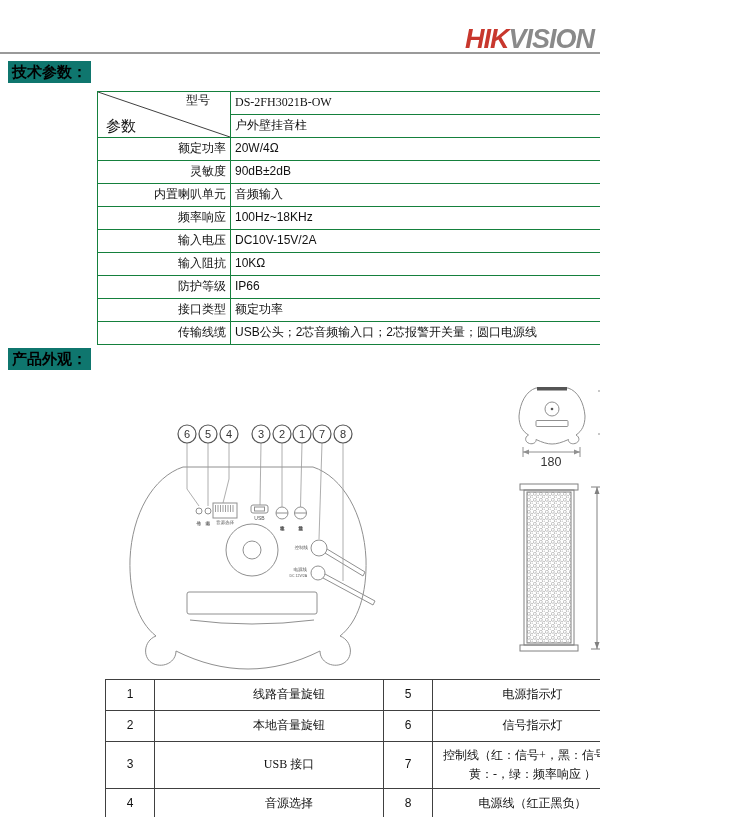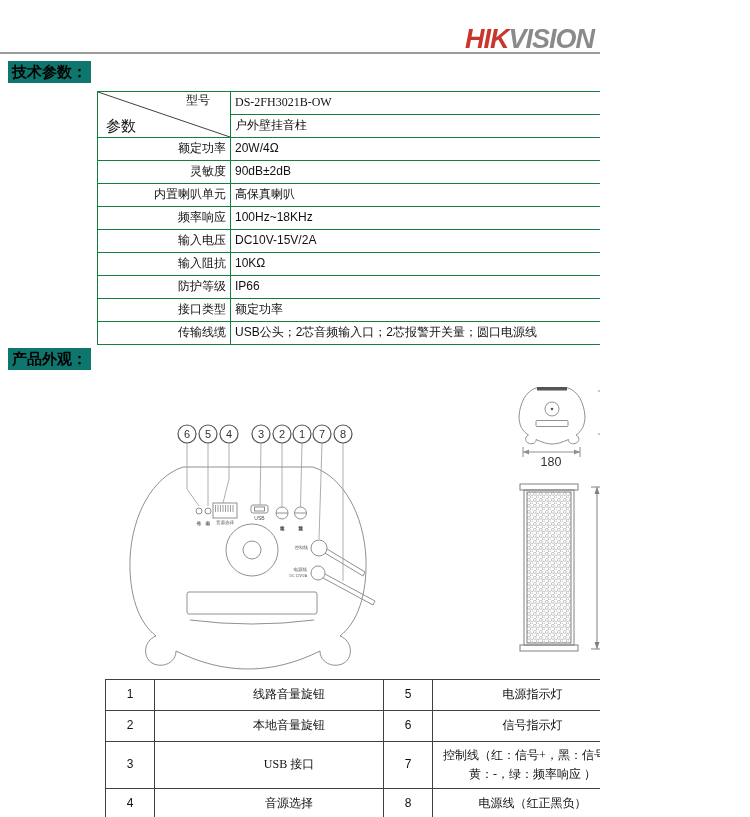--- a/index.html
+++ b/index.html
@@ -82,21 +82,21 @@
     <tr>
       <td class="lbl">额定功率</td>
       <td class="val">20W/4Ω</td>
     </tr>
     <tr>
       <td class="lbl">灵敏度</td>
       <td class="val">90dB±2dB</td>
     </tr>
     <tr>
       <td class="lbl">内置喇叭单元</td>
-      <td class="val">高保真喇叭</td>
+      <td class="val">音频输入</td>
     </tr>
     <tr>
       <td class="lbl">频率响应</td>
       <td class="val">100Hz~18KHz</td>
     </tr>
     <tr>
       <td class="lbl">输入电压</td>
       <td class="val">DC10V-15V/2A</td>
     </tr>
     <tr>

